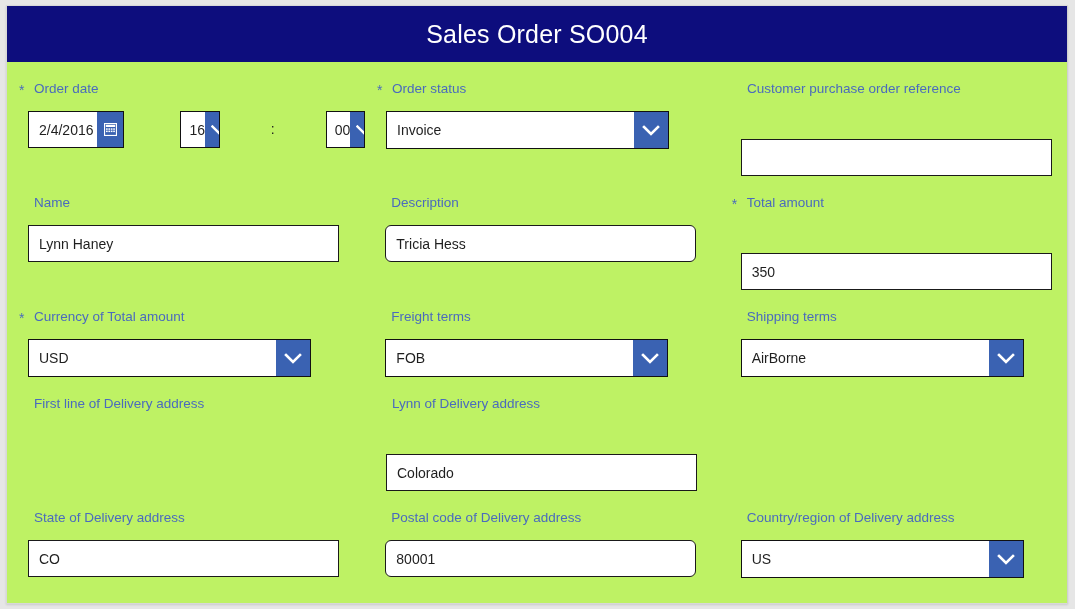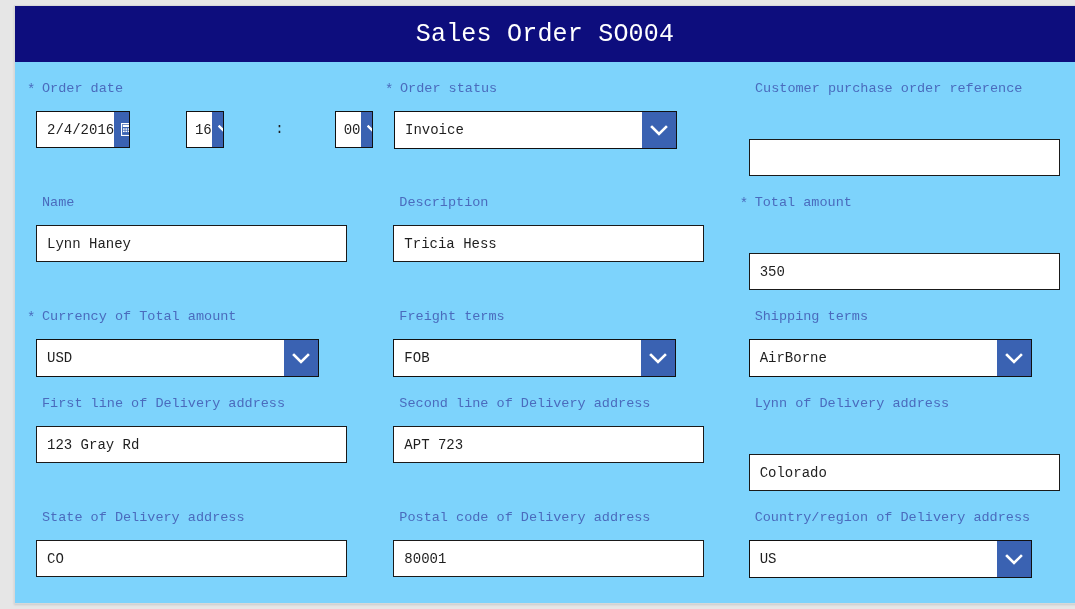--- a/index.html
+++ b/index.html
@@ -16,30 +16,29 @@
 
   #app {
     position: relative;
     width: 1075px;
     height: 609px;
     background: #e6e6e6;
   }
 
   .card {
     position: absolute;
-    left: 14px;
+    left: 6px;
     top: 5px;
     width: 1062px;
     height: 599px;
-    background: #7dd3fc;
+    background: #bef264;
     border: 1px solid #d8d8d8;
     border-right: 1px solid #cfcfcf;
     box-shadow: 0 1px 2px rgba(0,0,0,0.12);
     overflow: hidden;
-    font-family: Liberation Mono, monospace;
   }
 
   .title-bar {
     height: 56px;
     background: #0d0d7d;
     display: flex;
     align-items: center;
     justify-content: center;
   }
   .title-bar .title-text {
@@ -98,21 +97,21 @@
     background: #ffffff;
     display: flex;
     align-items: center;
     padding-left: 10px;
     font-size: 14px;
     color: #1f1f1f;
     overflow: hidden;
     white-space: nowrap;
   }
   .txt.w-col1 { width: 311px; }
-  .txt.w-col2 { width: 311px; }
+  .txt.w-col2 { width: 311px; border-radius: 6px; }
   .txt.w-col3 { width: 311px; margin-top: 28px; }
 
   
   .combo {
     height: 38px;
     border: 1.8px solid #111111;
     background: #ffffff;
     display: flex;
     align-items: stretch;
     overflow: hidden;
@@ -372,33 +371,22 @@
         </div>
 
       </div>
 
       <div class="form-row">
 
         <div class="field">
           <div class="field-label">
             <span>First line of Delivery address</span>
           </div>
-          <div class="control-wrap">
-            <div class="txt w-col1">123 Gray Rd</div>
-          </div>
-        </div>
-
-        <div class="field col2">
-          <div class="field-label">
-            <span>Second line of Delivery address</span>
-          </div>
-          <div class="control-wrap">
-            <div class="txt w-col2">APT 723</div>
-          </div>
-        </div>
+        </div>
+
 
         <div class="field col3">
           <div class="field-label">
             <span>Lynn of Delivery address</span>
           </div>
           <div class="control-wrap">
             <div class="txt w-col3">Colorado</div>
           </div>
         </div>
 

